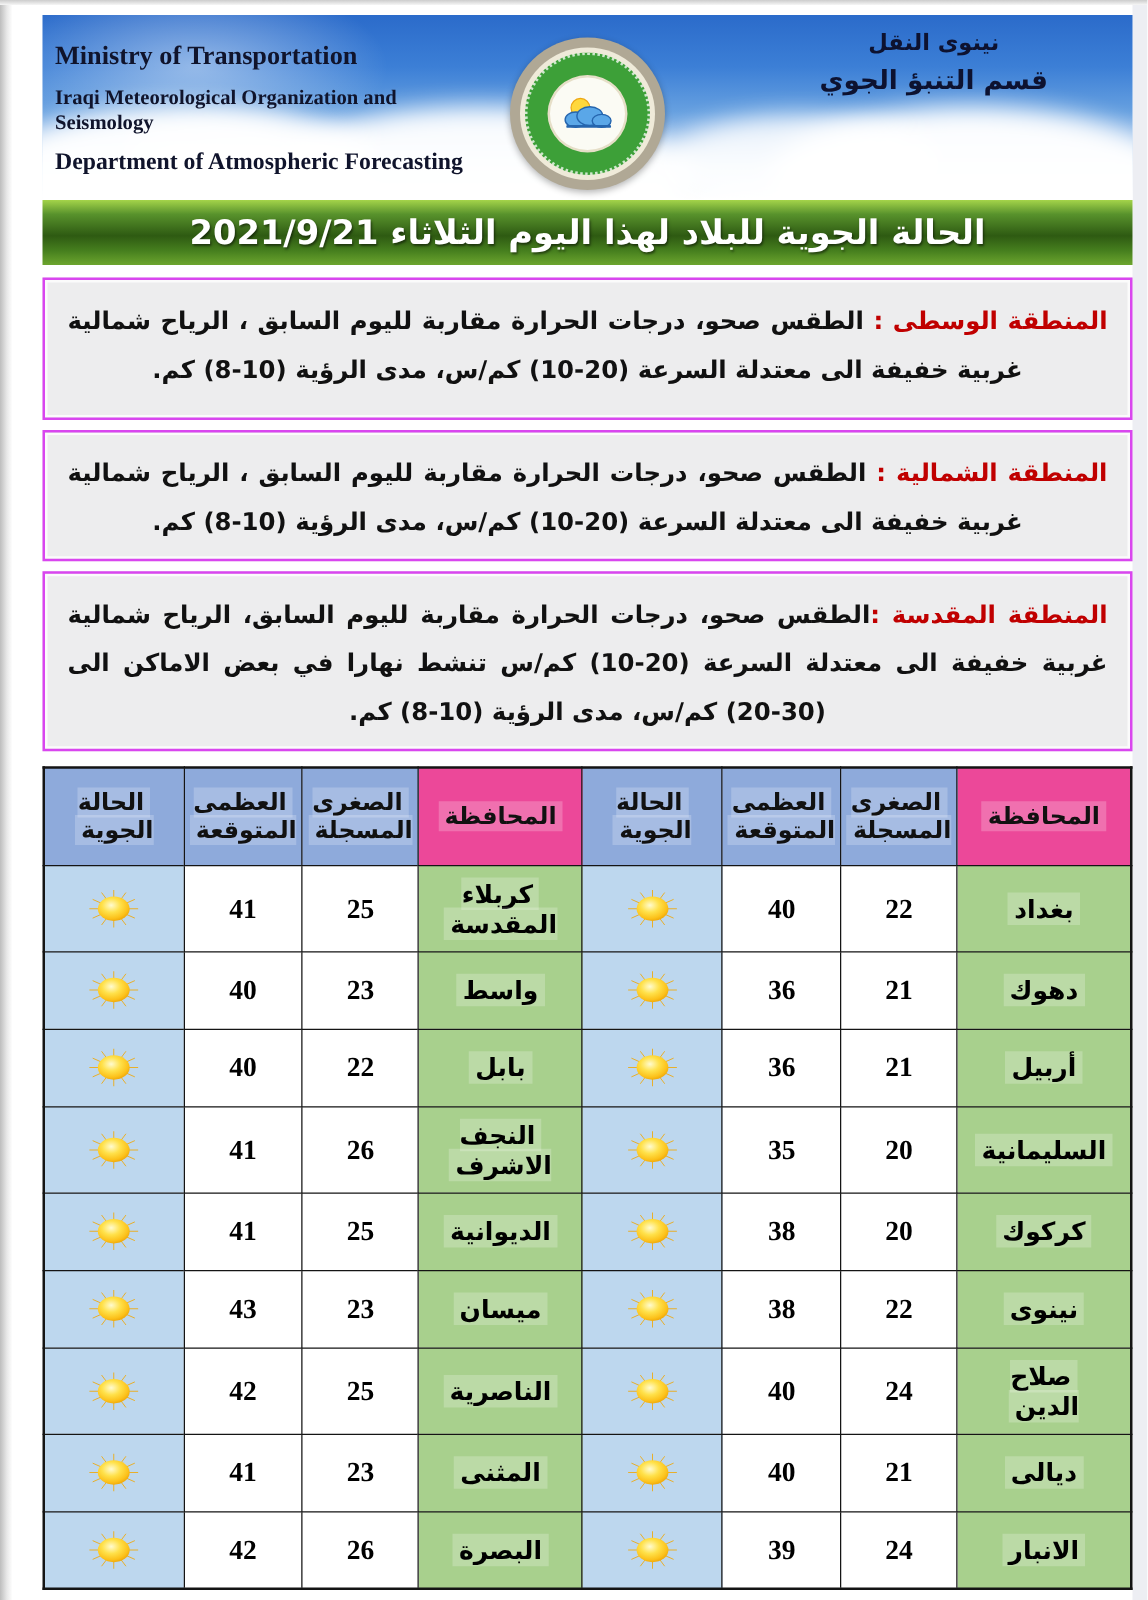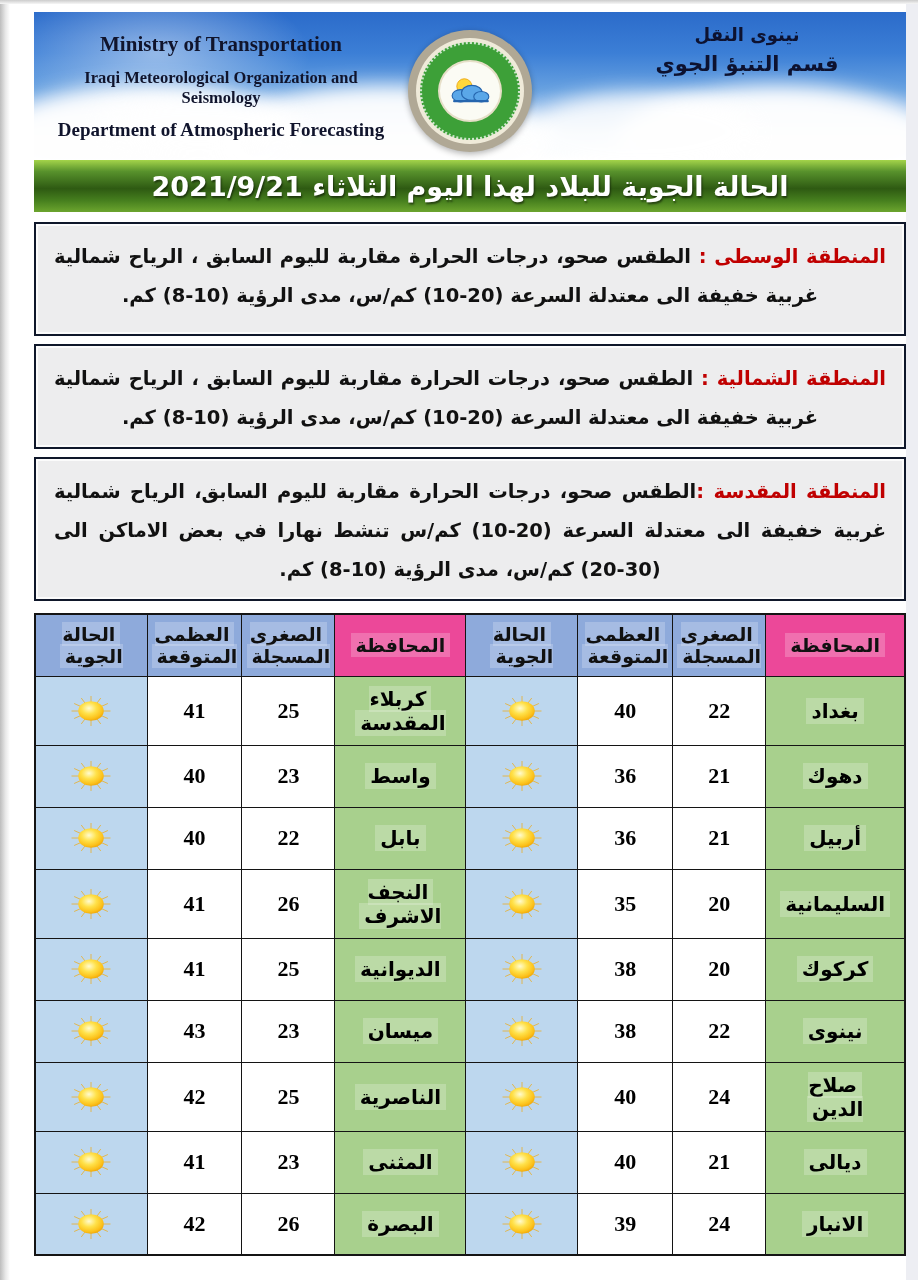--- a/index.html
+++ b/index.html
@@ -25,21 +25,21 @@
       radial-gradient(ellipse 220px 100px at 14% 28%, rgba(255,255,255,.45), rgba(255,255,255,0) 70%),
       linear-gradient(180deg,#2b6bca 0%,#3c7fd6 28%,#66a0e0 52%,#9fc3ec 68%,#dcebf8 82%,#ffffff 100%);
   }
   .cloud { position:absolute; background:#fff; border-radius:50%; filter:blur(10px); }
   .c1 { left:-40px;  bottom:-35px; width:300px; height:110px; opacity:.97; }
   .c2 { left:180px;  bottom:-45px; width:340px; height:120px; opacity:.95; }
   .c3 { right:-30px; bottom:-40px; width:320px; height:115px; opacity:.97; }
   .c4 { right:150px; bottom:-12px; width:230px; height:80px;  opacity:.85; }
   .c5 { left:60px;   bottom:6px;   width:210px; height:60px;  opacity:.7; }
 
-  .eng { position:absolute; left:22px; top:20px; width:330px; text-align:center;
+  .eng { position:absolute; left:10px; top:20px; width:330px; text-align:left;
          font-family:"Liberation Serif","DejaVu Serif",serif; font-weight:700; color:#10142c; }
   .eng .l1 { font-size:21px; margin-bottom:11px; }
   .eng .l2 { font-size:16.5px; margin-bottom:11px; }
   .eng .l3 { font-size:19px; }
 
   .arb { position:absolute; right:4px; top:12px; width:310px; text-align:center;
          direction:rtl; font-weight:700; color:#0d1230; }
   .arb .l1 { font-size:18px; margin-bottom:7px; }
   .arb .l2 { font-size:15.5px; margin-bottom:7px; }
   .arb .l3 { font-size:21px; }
@@ -58,35 +58,35 @@
   
   .banner {
     height:52px; display:flex; align-items:center; justify-content:center;
     direction:rtl; color:#fff; font-weight:700; font-size:27px;
     text-shadow:1px 2px 2px rgba(0,0,0,.5);
     background:linear-gradient(180deg,#a4d44a 0%,#58922c 22%,#2e5a12 55%,#467f1e 78%,#6ca52e 100%);
   }
 
   
   .region {
-    direction:rtl; background:#ededee; border:2px solid #0f172a;
+    direction:rtl; background:#ededee; border:2px solid #d946ef;
     box-shadow:inset 0 0 0 2px #fbfbfb; margin-top:10px;
     padding:13px 18px 10px; font-size:19.5px; line-height:2.0; font-weight:700; color:#111;
     text-align:justify; text-align-last:center;
   }
   .region.r1 { min-height:114px; }
   .region.r2 { min-height:96px;  margin-top:8px; }
   .region.r3 { min-height:108px; margin-top:8px; }
   .region .lbl { color:#c00000; }
 
   
   table { width:100%; border-collapse:collapse; direction:rtl; margin-top:12px;
           border:2px solid #141414; }
   th, td { border:1px solid #141414; text-align:center; vertical-align:middle; }
-  thead th { height:62px; font-size:19px; font-weight:700; background:#8eaadb; color:#111; padding:4px; }
+  thead th { height:78px; font-size:19px; font-weight:700; background:#8eaadb; color:#111; padding:4px; }
   thead th.prov { background:#ec4899; }
   td { height:62px; }
   td.prov { background:#a8d08d; font-size:20px; font-weight:700; padding:10px 14px; }
   td.num  { background:#ffffff; font-family:"Liberation Serif","DejaVu Serif",serif;
             font-size:22px; font-weight:700; }
   td.cond { background:#bdd7ee; }
   .hl { background:rgba(255,255,255,.22); padding:1px 5px; }
   .sun { width:48px; height:36px; display:inline-block; vertical-align:middle; }
 </style>
 </head>

